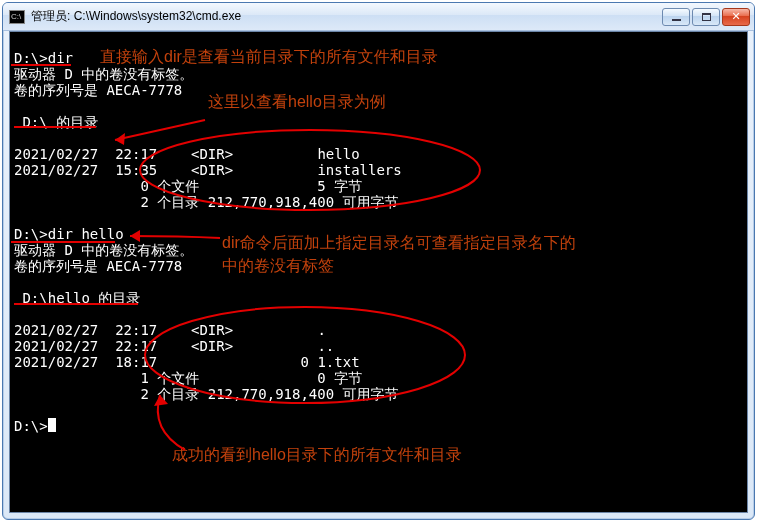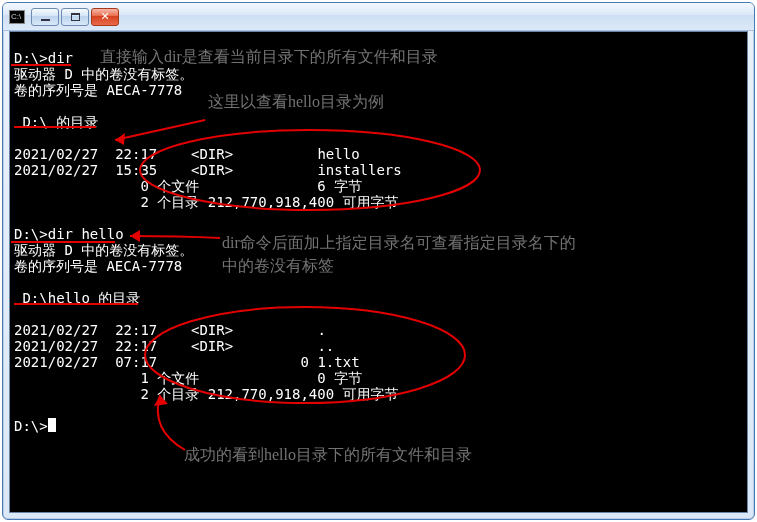--- a/index.html
+++ b/index.html
@@ -68,86 +68,87 @@
       box-shadow: inset 0 0 3px #000;
     }
     .bold { font-weight: normal; }
     .prompt-row { display: flex; }
     .cursor {
       display: inline-block; width: 8px; height: 14px;
       background: #fff; vertical-align: text-bottom;
     }
     .anno {
       position: absolute;
-      color: #737373;
-      font-family: Liberation Serif, serif;
+      color: #c2410c;
+      font-family: Liberation Sans, sans-serif;
       font-size: 16px;
       font-weight: 400;
       pointer-events: none;
     }
     .underline {
       position: absolute; height: 2px; background: #e30000;
       pointer-events: none;
     }
     svg.overlay {
       position: absolute; left: 0; top: 0;
       width: 757px; height: 522px;
       pointer-events: none;
     }
   </style>
 </head>
 <body>
 
 <div class="window">
   <div class="titlebar">
     <div class="app-icon">C:\</div>
+    <div class="title-text">管理员: C:\Windows\system32\cmd.exe</div>
     <div class="win-btns">
       <div class="win-btn win-min">
           <div class="rect-min"></div>
         </div>
       <div class="win-btn win-max">
           <div class="rect-max"></div>
         </div>
       <div class="win-btn win-close">✕</div>
     </div>
   </div>
 
   <div class="terminal">
 <span class="bold">D:\&gt;dir</span>
 <span class="bold">驱动器 D 中的卷没有标签。</span>
 <span class="bold">卷的序列号是 AECA-7778</span>
 <span></span>
 <span class="bold"> D:\ 的目录</span>
 <span></span>
 <span class="bold">2021/02/27  22:17    &lt;DIR&gt;          hello</span>
 <span class="bold">2021/02/27  15:35    &lt;DIR&gt;          installers</span>
-<span class="bold">               0 个文件              6 字节</span>
+<span class="bold">               0 个文件              5 字节</span>
 <span class="bold">               2 个目录 212,770,918,400 可用字节</span>
 <span></span>
 <span class="bold">D:\&gt;dir hello</span>
 <span class="bold">驱动器 D 中的卷没有标签。</span>
 <span class="bold">卷的序列号是 AECA-7778</span>
 <span></span>
 <span class="bold"> D:\hello 的目录</span>
 <span></span>
 <span class="bold">2021/02/27  22:17    &lt;DIR&gt;          .</span>
 <span class="bold">2021/02/27  22:17    &lt;DIR&gt;          ..</span>
-<span class="bold">2021/02/27  07:17                 0 1.txt</span>
+<span class="bold">2021/02/27  18:17                 0 1.txt</span>
 <span class="bold">               1 个文件              0 字节</span>
 <span class="bold">               2 个目录 212,770,918,400 可用字节</span>
 <span></span>
 <span class="prompt-row"><span class="bold">D:\&gt;</span><span class="cursor"></span></span>
   </div>
 </div>
 
 <div class="anno" style="left:100px;top:47px">直接输入dir是查看当前目录下的所有文件和目录</div>
 <div class="anno" style="left:208px;top:92px">这里以查看hello目录为例</div>
 <div class="anno" style="left:222px;top:233px">dir命令后面加上指定目录名可查看指定目录名下的</div>
 <div class="anno" style="left:222px;top:256px">中的卷没有标签</div>
-<div class="anno" style="left:184px;top:445px">成功的看到hello目录下的所有文件和目录</div>
+<div class="anno" style="left:172px;top:445px">成功的看到hello目录下的所有文件和目录</div>
 
 <div class="underline" style="left:11px;top:64px;width:60px"></div>
 <div class="underline" style="left:14px;top:126px;width:82px"></div>
 <div class="underline" style="left:11px;top:241px;width:104px"></div>
 <div class="underline" style="left:14px;top:303px;width:124px"></div>
 
 <svg class="overlay">
   <ellipse cx="310" cy="170" rx="170" ry="40" fill="none" stroke="#e30000" stroke-width="2"></ellipse>
   <ellipse cx="305" cy="355" rx="160" ry="48" fill="none" stroke="#e30000" stroke-width="2"></ellipse>
 

